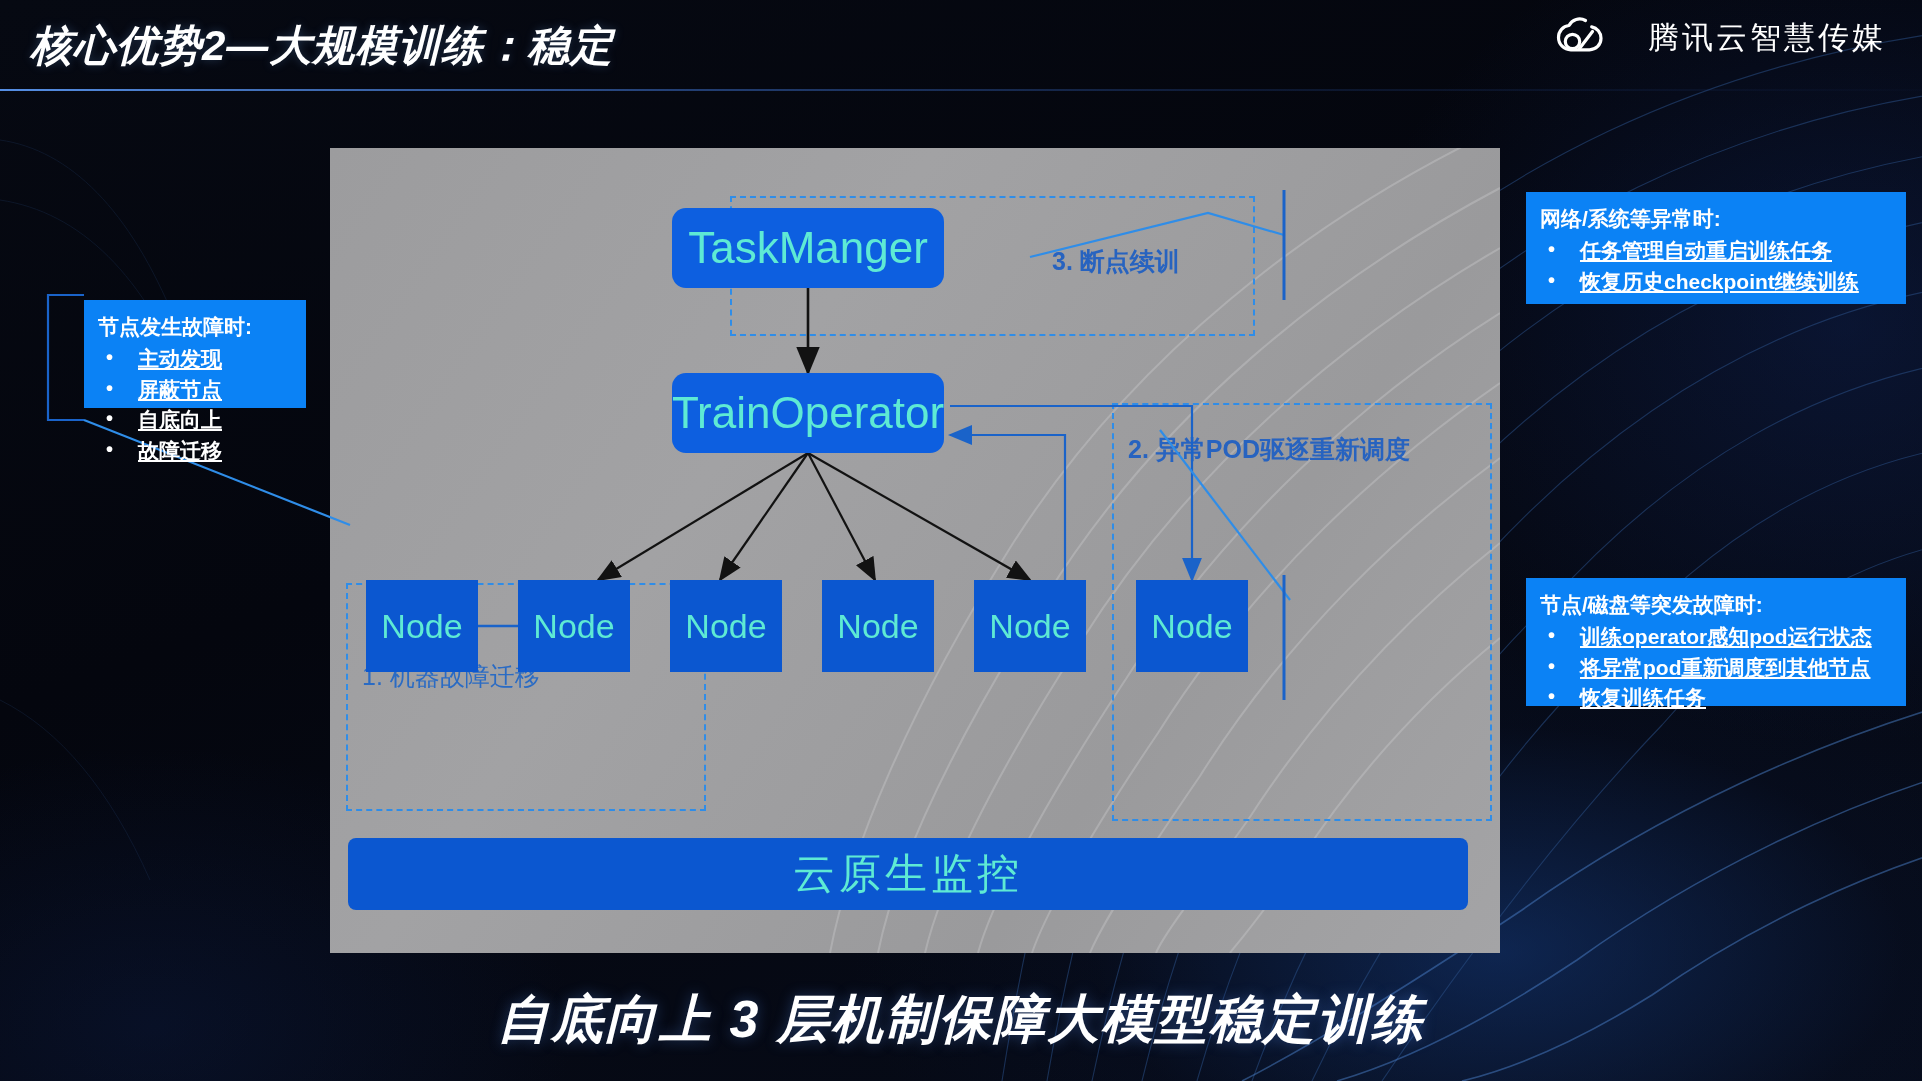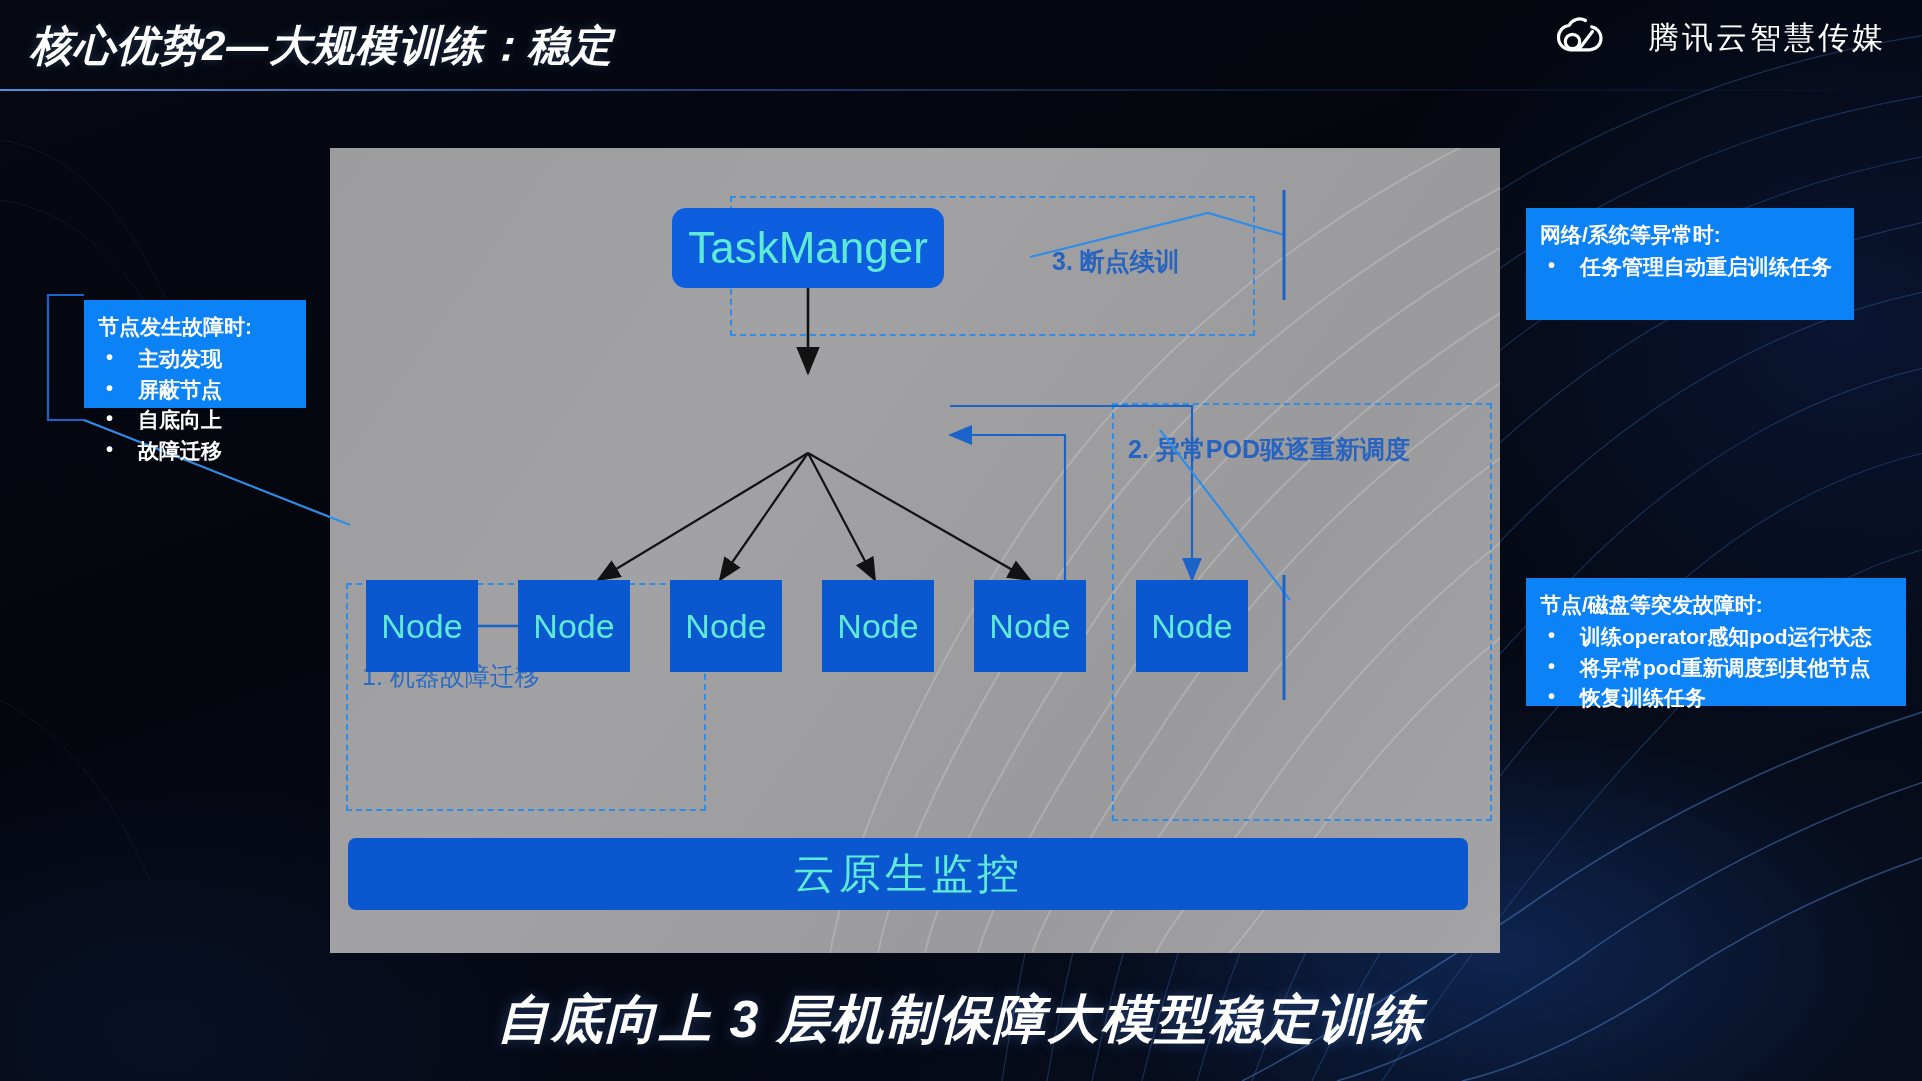--- a/index.html
+++ b/index.html
@@ -79,21 +79,21 @@
     position: absolute;
     background: #0b82f5;
     color: #ffffff;
     padding: 12px 14px 14px 14px;
     line-height: 1.42;
   }
   .callout .c-head { font-size: 21px; font-weight: 700; white-space: nowrap; }
   .callout ul { list-style: none; margin-top: 2px; }
   .callout li {
     font-size: 21px; font-weight: 700;
-    position: relative; padding-left: 40px; margin-top: 1px;
+    position: relative; padding-left: 40px; margin-top: 1px; text-decoration: underline;
   }
   .callout li::before {
     content: "•"; position: absolute; left: 8px; top: -1px; font-size: 20px;
   }
 
   .leader { position: absolute; pointer-events: none; overflow: visible; }
 
   
   .footer-caption {
     position: absolute; left: 0; top: 985px; width: 1922px;
@@ -195,20 +195,21 @@
     <line x1="478" y1="305" x2="700" y2="432" stroke="#121212" stroke-width="2.2" marker-end="url(#ah)"></line>
 
     <line x1="188" y1="478" x2="118" y2="478" stroke="#1a63c9" stroke-width="2.4" marker-end="url(#ahb)"></line>
 
     <path d="M660 455 L735 455 L735 287 L620 287" stroke="#1a63c9" stroke-width="2.2" fill="none" marker-end="url(#ahb)"></path>
 
     <path d="M620 258 L862 258 L862 432" stroke="#1a63c9" stroke-width="2.2" fill="none" marker-end="url(#ahb)"></path>
   </svg>
 
   <div class="round-box" style="left:342px; top:60px; width:272px; height:80px;">TaskManger</div>
+  <div class="round-box" style="left:342px; top:225px; width:272px; height:80px;">TrainOperator</div>
 
   <div class="node-box" style="left:36px; top:432px; width:112px; height:92px;">Node</div>
   <div class="node-box" style="left:188px; top:432px; width:112px; height:92px;">Node</div>
   <div class="node-box" style="left:340px; top:432px; width:112px; height:92px;">Node</div>
   <div class="node-box" style="left:492px; top:432px; width:112px; height:92px;">Node</div>
   <div class="node-box" style="left:644px; top:432px; width:112px; height:92px;">Node</div>
   <div class="node-box" style="left:806px; top:432px; width:112px; height:92px;">Node</div>
 
   <div class="monitor-bar" style="left:18px; top:690px; width:1120px; height:72px;">云原生监控</div>
 </div>
@@ -229,24 +230,25 @@
 <div class="callout" style="left:84px; top:300px; width:222px; height:108px;">
   <div class="c-head">节点发生故障时:</div>
   <ul>
     <li>主动发现</li>
     <li>屏蔽节点</li>
     <li>自底向上</li>
     <li>故障迁移</li>
   </ul>
 </div>
 
-<div class="callout" style="left:1526px; top:208px; width:328px; height:112px;">
+<div class="callout" style="left:1526px; top:192px; width:380px; height:112px;">
   <div class="c-head">网络/系统等异常时:</div>
   <ul>
     <li>任务管理自动重启训练任务</li>
+    <li>恢复历史checkpoint继续训练</li>
   </ul>
 </div>
 
 <div class="callout" style="left:1526px; top:578px; width:380px; height:128px;">
   <div class="c-head">节点/磁盘等突发故障时:</div>
   <ul>
     <li>训练operator感知pod运行状态</li>
     <li>将异常pod重新调度到其他节点</li>
     <li>恢复训练任务</li>
   </ul>

